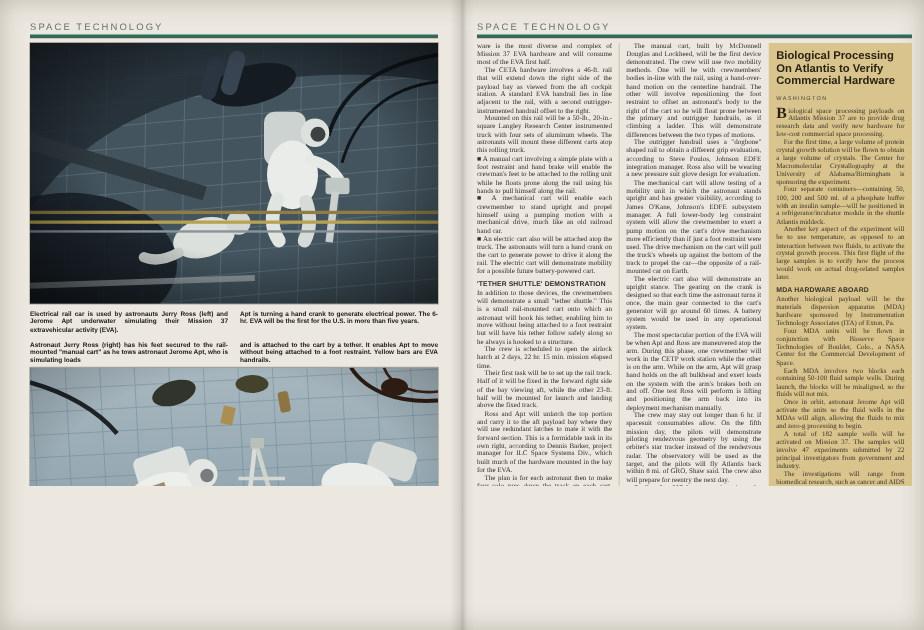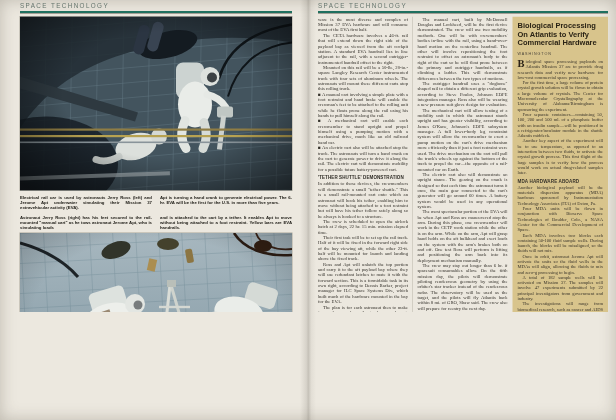--- a/index.html
+++ b/index.html
@@ -1,18 +1,18 @@
 <!DOCTYPE html>
 <html><head>
 <meta charset="utf-8">
 <style>
   html,body{margin:0;padding:0;background:#b9b4a6;}
   .spread{position:relative;width:616px;height:420px;background:#ece8df;overflow:hidden;
           box-shadow:inset 0 0 16px rgba(70,62,48,.28);font-family:"Liberation Serif",serif;}
-  .page{position:absolute;top:0;width:308px;height:312px;overflow:hidden;}
+  .page{position:absolute;top:12px;width:308px;height:312px;overflow:hidden;}
   .page.left{left:0;} .page.right{left:308px;}
   .z{position:relative;width:616px;height:840px;transform:scale(.5);transform-origin:0 0;}
   .kicker{position:absolute;font:12.6px "Liberation Sans",sans-serif;letter-spacing:2.8px;color:#64746c;}
   .left .kicker{left:40px;top:5px;} .right .kicker{left:20px;top:5px;}
   .rule{position:absolute;height:5px;
         background:linear-gradient(to bottom,#20705f 0 3px,rgba(0,0,0,0) 3px 4px,#5a584e 4px 5px);}
   .left .rule{left:40px;top:22px;width:544px;} .right .rule{left:20px;top:22px;width:580px;}
   .photo{position:absolute;margin:0;outline:1px solid #a8a498;background:#42525b;line-height:0;}
   .p1{left:40px;top:33px;width:544px;height:348px;}
   .p2{left:40px;top:466px;width:544px;height:330px;}

